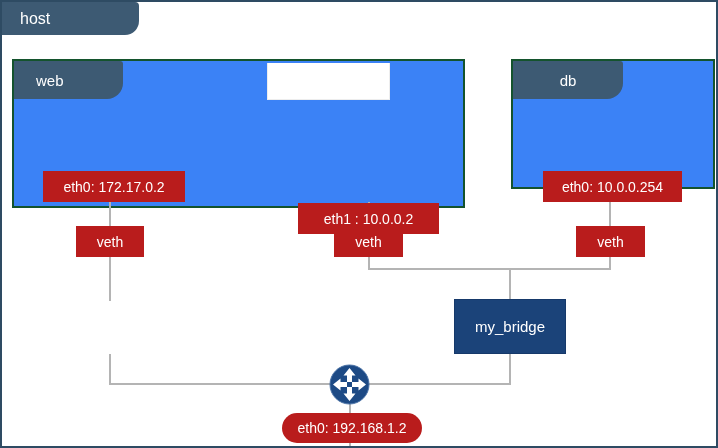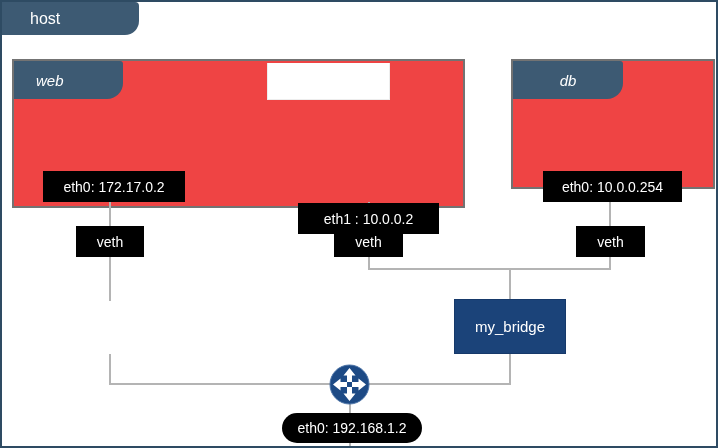--- a/index.html
+++ b/index.html
@@ -12,49 +12,48 @@
     overflow: hidden;
     font-family: "Liberation Sans", "DejaVu Sans", sans-serif;
   }
   .abs { position: absolute; }
   .host-tab {
     left: 0; top: 0; width: 137px; height: 33px;
     background: #3d5a73;
     border-radius: 0 4px 14px 0;
     color: #ffffff; font-size: 16px;
     display: flex; align-items: center;
-    padding-left: 28px;
+    padding-left: 18px;
     z-index: 5;
   }
   .container-box {
-    border: 2px solid #737373;
-    background: #ef4444;
+    border: 2px solid #14532d;
+    background: #3b82f6;
     z-index: 2;
-    font-style: italic;
   }
   .ctab {
     position: absolute; left: 0; top: 0;
     background: #3d5a73;
     border-radius: 0 3px 16px 0;
     color: #ffffff; font-size: 15px;
     display: flex; align-items: center;
     z-index: 3;
   }
   .web-box  { left: 10px;  top: 57px; width: 453px; height: 149px; }
   .db-box   { left: 509px; top: 57px; width: 204px; height: 130px; }
   .web-tab  { width: 109px; height: 38px; padding-left: 22px; }
   .db-tab   { width: 110px; height: 38px; justify-content: center; }
   .artifact {
     left: 265px; top: 61px; width: 123px; height: 37px;
     background: #ffffff;
     border: 1px solid #ededed; border-top: none;
     z-index: 3;
   }
   .blue-label {
-    background: #000000;
+    background: #b91c1c;
     color: #ffffff; font-size: 14px;
     display: flex; align-items: center; justify-content: center;
     z-index: 4;
     height: 31px;
   }
   .bridge {
     background: #1b4379;
     border: 1px solid #16396a;
     color: #ffffff; font-size: 15px;
     display: flex; align-items: center; justify-content: center;

